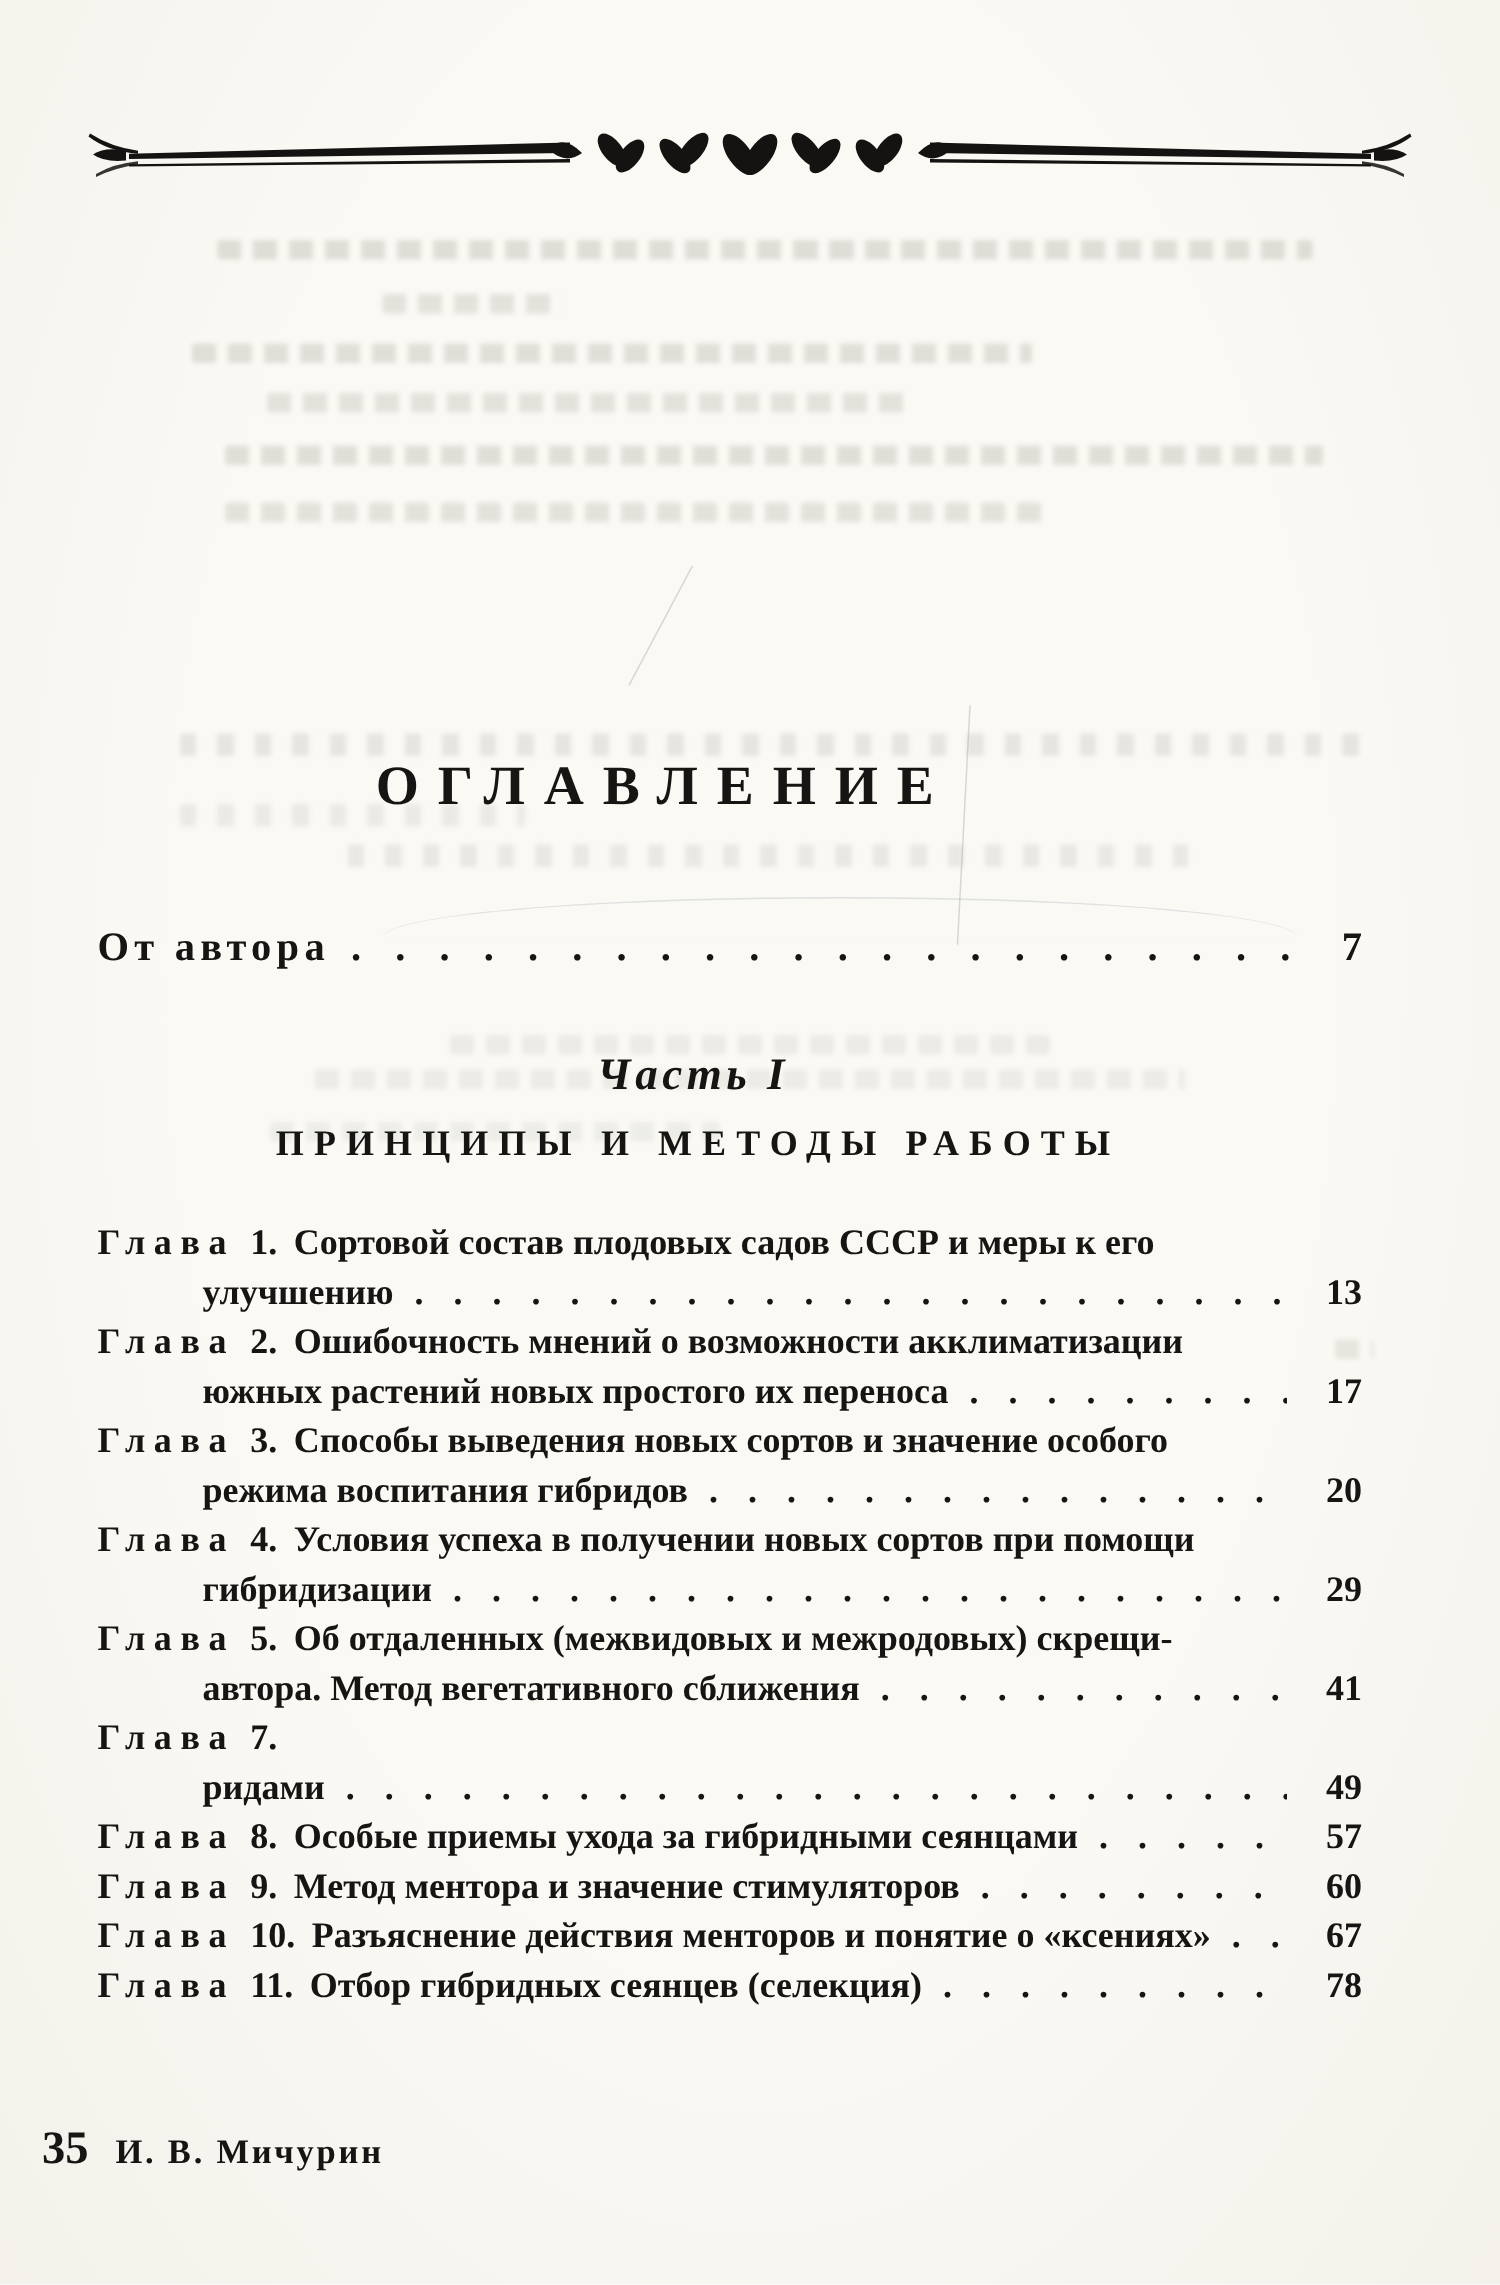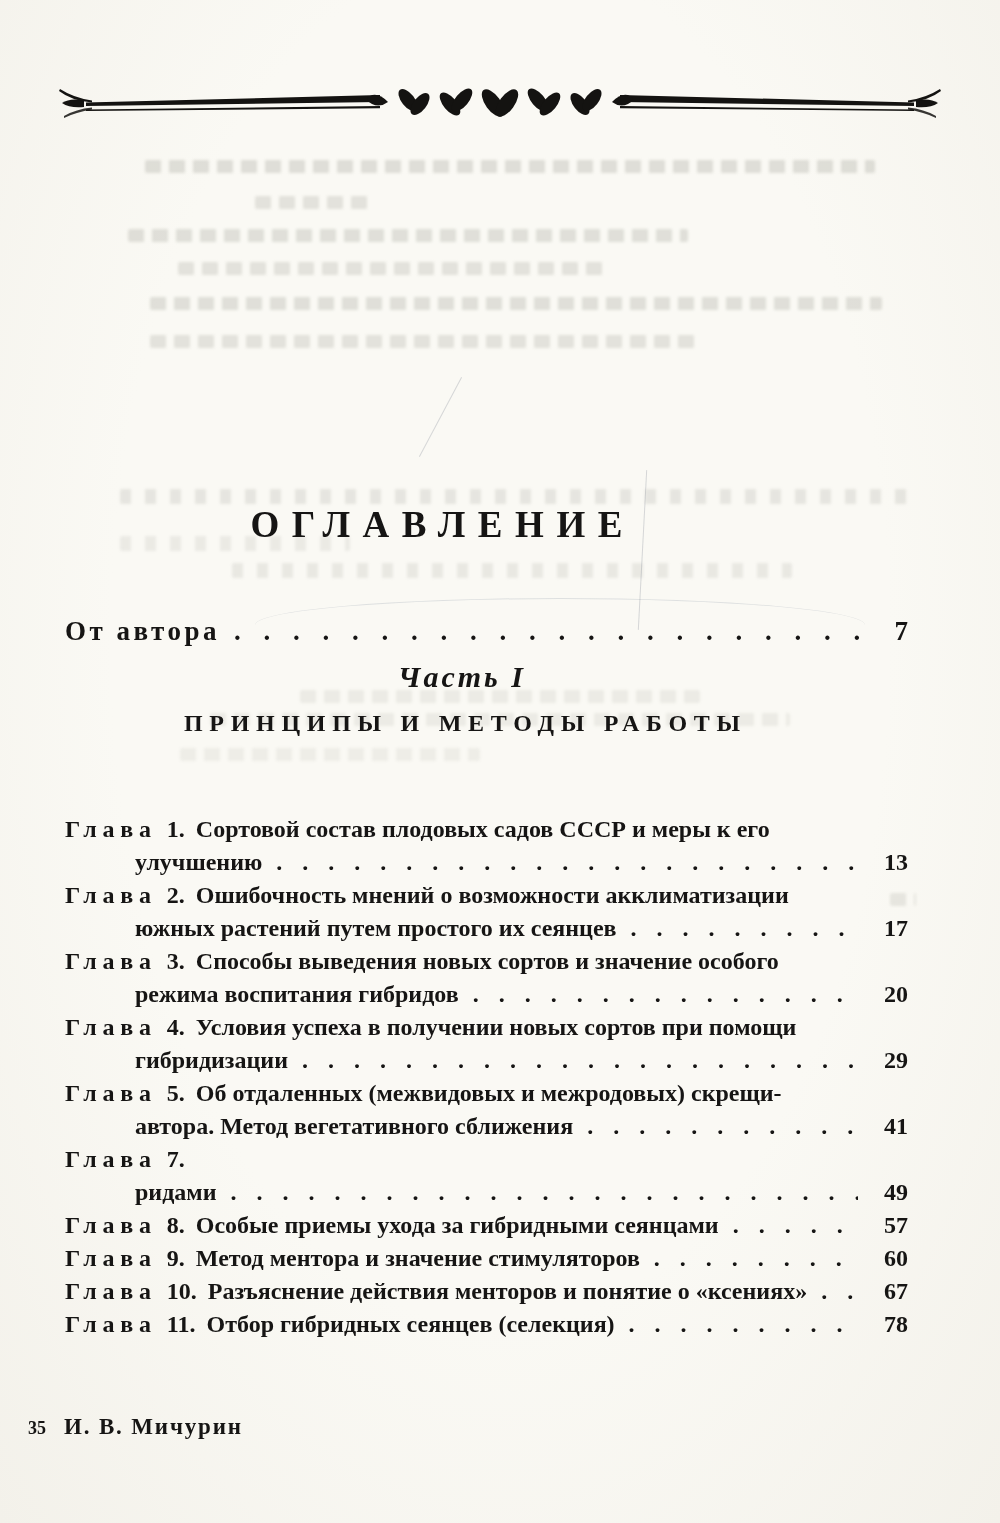--- a/index.html
+++ b/index.html
@@ -44,41 +44,41 @@
   }
   .fromauthor .lbl{letter-spacing:.13em;white-space:nowrap;}
   .leader{flex:1 1 auto;overflow:hidden;white-space:nowrap;margin:0 10px 0 14px;min-width:0;}
   .leader::after{
     content:". . . . . . . . . . . . . . . . . . . . . . . . . . . . . . . . . . . . . . . . . . . . .";
     font-weight:bold;word-spacing:14px;
   }
   .fromauthor .leader::after{word-spacing:16px;}
   .pg{white-space:nowrap;text-align:right;min-width:34px;font-weight:bold;}
 
-  .part{position:absolute;top:660px;left:0;width:924px;text-align:center;}
+  .part{position:absolute;top:700px;left:0;width:924px;text-align:center;}
   .part-title{font-size:30px;font-weight:bold;font-style:italic;letter-spacing:.1em;}
   .part-subtitle{margin-top:16px;font-size:24px;font-weight:bold;letter-spacing:.28em;padding-left:.28em;}
 
   .entries{
     position:absolute;top:813px;left:65px;width:843px;
     font-size:24px;font-weight:bold;line-height:33px;
   }
   .line{display:flex;align-items:baseline;}
   .line .t{white-space:nowrap;}
   .cont{padding-left:70px;}
   .glabel{white-space:nowrap;margin-right:11px;}
   .gword{letter-spacing:.24em;}
   .gnum{margin-left:10px;}
   .entries .pg{min-width:40px;}
 
   .footer{
     position:absolute;top:1414px;left:28px;display:flex;align-items:baseline;
     font-weight:bold;
   }
-  .footer .sig{font-size:18px;}
+  .footer .sig{font-size:31px;}
   .footer .auth{font-size:23px;margin-left:18px;letter-spacing:.08em;}
 </style>
 </head>
 <body>
 
 <div class="page">
 
   <div class="ghostlayer">
     <div class="ghost" style="top:160px;left:145px;width:730px;opacity:.50"></div>
     <div class="ghost" style="top:196px;left:255px;width:120px;opacity:.42"></div>
@@ -172,21 +172,21 @@
           <span class="pg">13</span>
         </div>
       </div>
 
       <div class="entry">
         <div class="line">
           <span class="glabel"><span class="gword">Глава</span><span class="gnum">2.</span></span>
           <span class="t">Ошибочность мнений о возможности акклиматизации</span>
         </div>
         <div class="line cont">
-          <span class="t">южных растений путем простого их сеянцев</span>
+          <span class="t">южных растений новых простого их переноса</span>
           <span class="leader"></span>
           <span class="pg">17</span>
         </div>
       </div>
 
       <div class="entry">
         <div class="line">
           <span class="glabel"><span class="gword">Глава</span><span class="gnum">3.</span></span>
           <span class="t">Способы выведения новых сортов и значение особого</span>
         </div>

